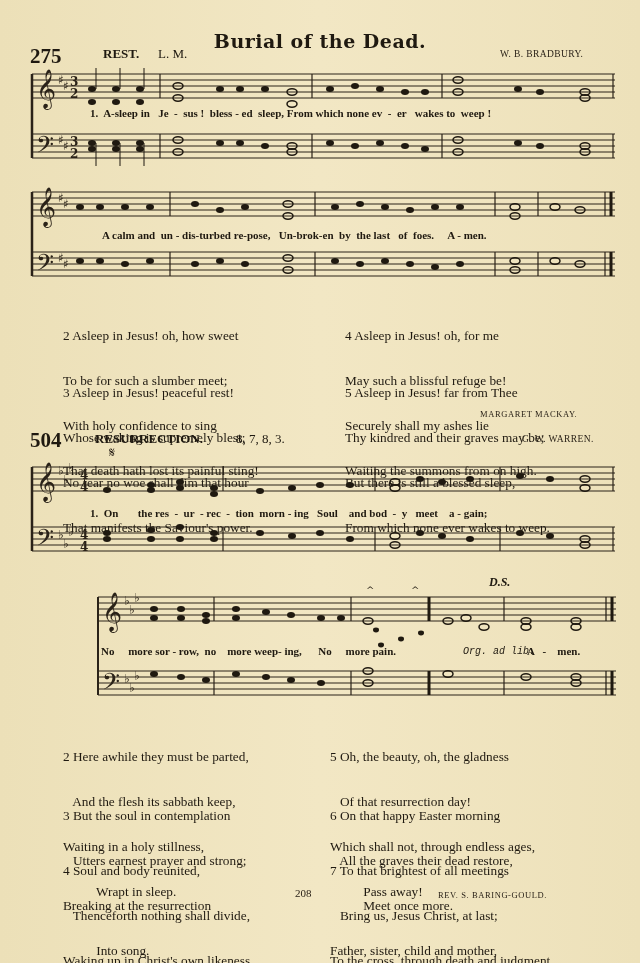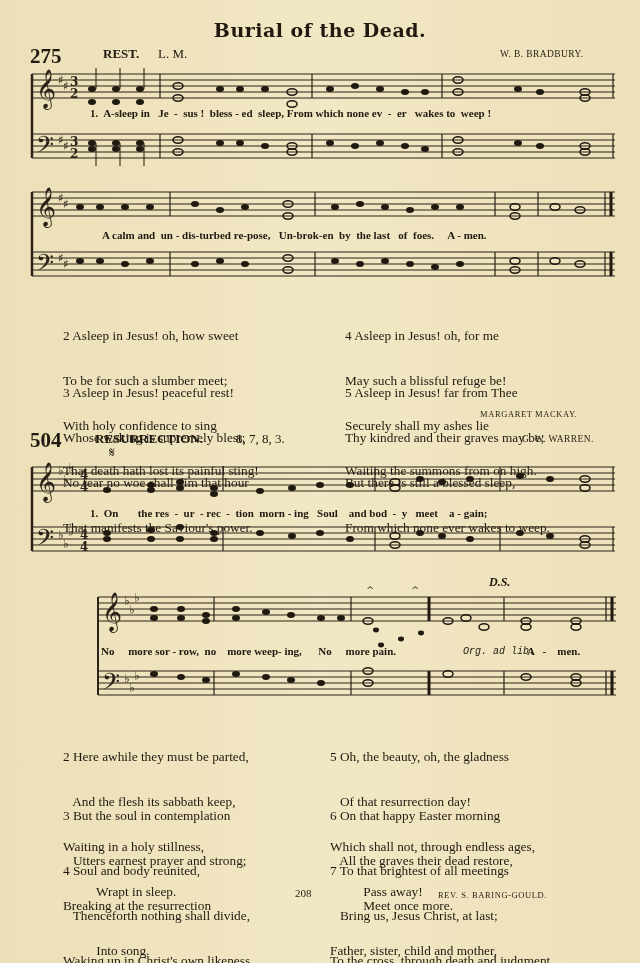--- a/index.html
+++ b/index.html
@@ -1,19 +1,19 @@
 <!DOCTYPE html>
 <html><head>
 <meta charset="utf-8">
 <style>
   html,body{margin:0;padding:0;}
   body{width:640px;height:963px;background:#efe3bd;position:relative;overflow:hidden;font-family:"DejaVu Serif",serif;color:#2a2218;}
   .page{position:absolute;left:0;top:0;width:640px;height:963px;background:linear-gradient(90deg,#ece0b8 0%,#f2e7c4 50%,#ede1ba 100%);}
   .abs{position:absolute;}
-  .section-title{left:0;width:640px;top:19px;text-align:center;font-family:"DejaVu Serif",serif;font-weight:bold;font-size:19px;letter-spacing:0.5px;color:#1f1910;}
+  .section-title{left:0;width:640px;top:30px;text-align:center;font-family:"DejaVu Serif",serif;font-weight:bold;font-size:19px;letter-spacing:0.5px;color:#1f1910;}
   .hymn-num{font-family:"Liberation Serif",serif;font-weight:bold;font-size:21px;color:#1f1910;}
   .tune{font-family:"Liberation Serif",serif;font-weight:bold;font-size:13px;color:#1f1910;}
   .meter{font-family:"Liberation Serif",serif;font-size:13px;color:#1f1910;}
   .composer{font-family:"Liberation Serif",serif;font-size:9.5px;letter-spacing:0.4px;color:#2a2218;text-transform:uppercase;}
   .lyric{font-family:"Liberation Serif",serif;font-weight:bold;font-size:11px;white-space:pre;color:#1f1910;}
   .verse{font-family:"Liberation Serif",serif;font-size:13.3px;line-height:15px;color:#1f1910;white-space:pre;}
   .verse .line{display:block;}
   .author{font-family:"Liberation Serif",serif;font-size:8.5px;letter-spacing:0.6px;text-transform:uppercase;color:#2a2218;}
   .pagenum{font-family:"Liberation Serif",serif;font-size:11px;color:#2a2218;}
   .mark{font-family:"Liberation Serif",serif;font-style:italic;font-weight:bold;font-size:12px;color:#1f1910;}

